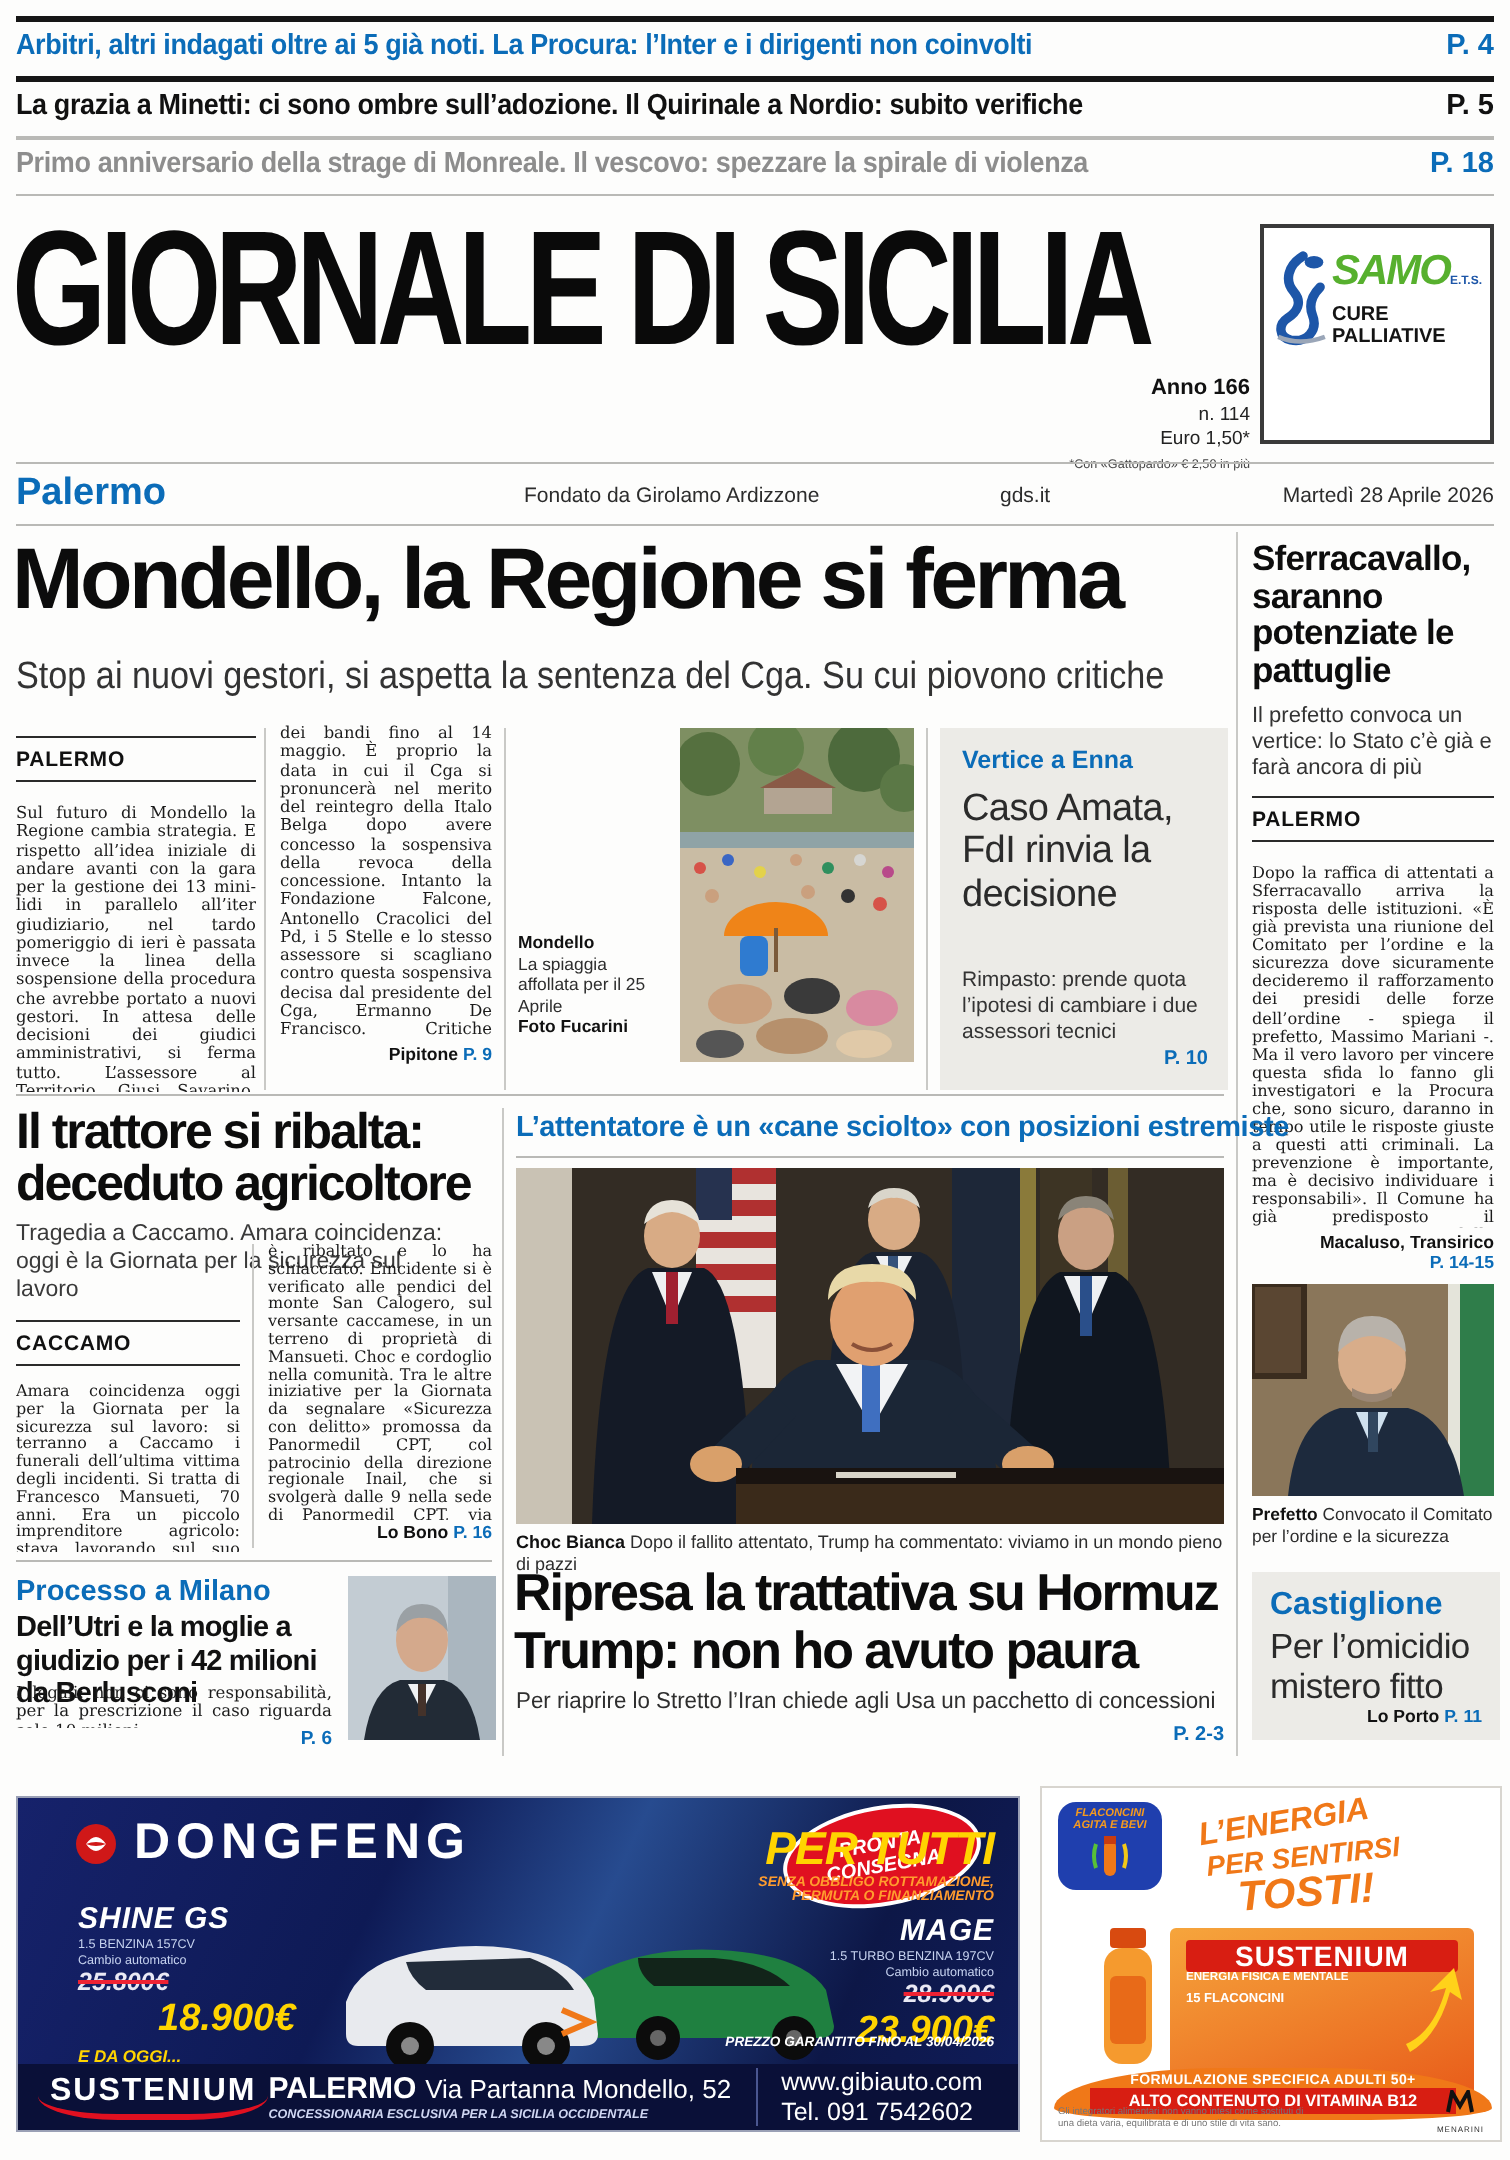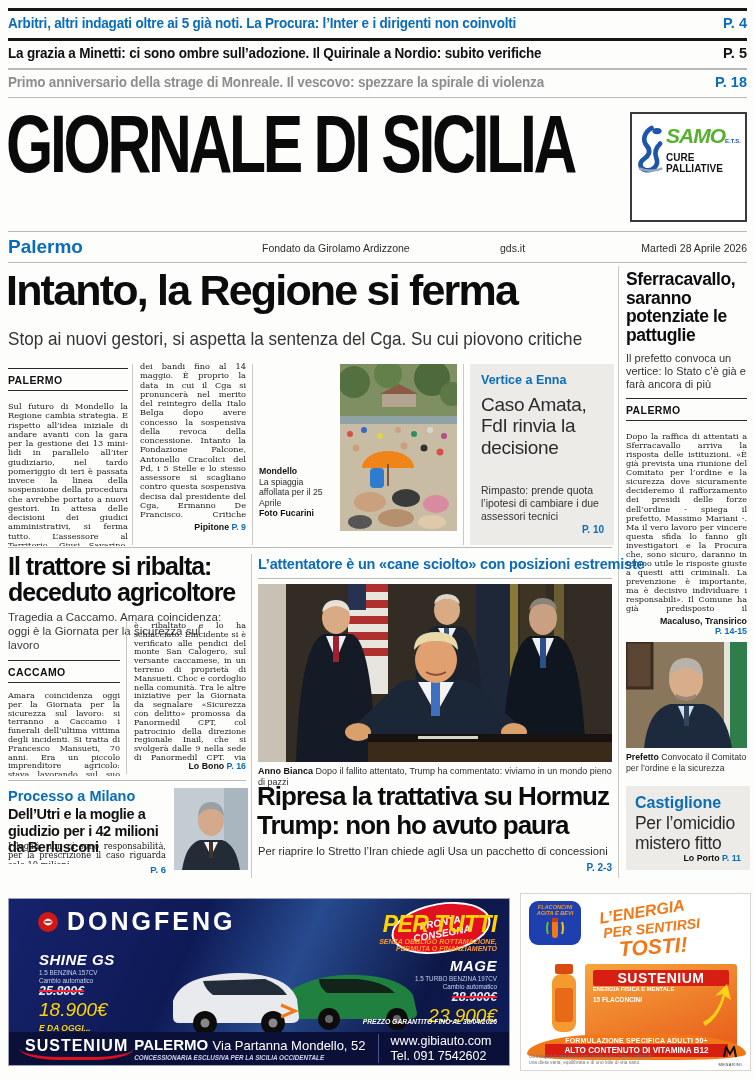--- a/index.html
+++ b/index.html
@@ -65,21 +65,21 @@
          background:linear-gradient(115deg,#16226b 0%,#0e1a55 35%,#274b8f 55%,#0d1747 80%,#101d5c 100%);color:#fff;}
   .df-logo-row{position:absolute;left:28px;top:8px;display:flex;align-items:center;gap:8px;}
   .df-name{font-weight:bold;font-size:25px;letter-spacing:3px;}
   .df-badge{position:absolute;right:18px;top:4px;width:96px;height:46px;background:#e01020;border:2px solid #fff;border-radius:50%;
             transform:rotate(-10deg);display:flex;flex-direction:column;align-items:center;justify-content:center;
             font-weight:bold;font-style:italic;font-size:10px;line-height:1.1;}
   .df-car{line-height:1.2;}
   .df-model{font-weight:bold;font-style:italic;font-size:15px;letter-spacing:.5px;}
   .df-spec{font-size:6.3px;color:#c6d2ef;}
   .df-old{font-size:12.5px;font-weight:bold;font-style:italic;text-decoration:line-through;text-decoration-color:#e23;text-decoration-thickness:2px;color:#e9e9f4;}
-  .df-price{font-size:19px;font-weight:normal;font-style:italic;color:#ffd400;}
+  .df-price{font-size:19px;font-weight:bold;font-style:italic;color:#ffd400;margin-left:40px;}
   .df-yel{color:#ffd400;font-style:italic;font-weight:bold;}
   .df-bar{position:absolute;left:0;bottom:0;width:100%;height:33px;background:#0a1038;display:flex;align-items:center;}
   .gibi{font-weight:bold;font-size:16px;letter-spacing:1px;border-bottom:3px solid #e01020;border-radius:0 0 40px 40px/0 0 12px 12px;padding:0 6px 2px;}
   .ad-su{position:absolute;left:520px;top:893px;width:231px;height:178px;background:#fff;border:1px solid #d8d5cf;box-sizing:border-box;overflow:hidden;}
   .su-arc{font-weight:bold;font-style:italic;color:#f07818;text-shadow:1px 1px 0 #fff,-1px -1px 0 #fff;line-height:.95;}
   .su-badge{position:absolute;left:8px;top:7px;width:52px;height:44px;background:#1f3fae;border-radius:9px;color:#f59a1e;
             font-weight:bold;font-style:italic;font-size:5.6px;line-height:1.1;padding:3px;box-sizing:border-box;text-align:center;}
   .su-claim1{color:#fff;font-weight:bold;font-size:7px;letter-spacing:.2px;text-align:center;}
   .su-claim2{background:#d81e12;color:#fff;font-weight:bold;font-size:8.2px;text-align:center;padding:2px 4px;margin-top:2px;}
   .su-disc{position:absolute;left:8px;bottom:4px;width:130px;font-size:4.8px;color:#777;line-height:1.25;}
@@ -113,29 +113,35 @@
         <path d="M20 4 C10 10 8 20 14 27 C20 34 16 40 10 44 C4 48 4 56 12 58 C22 60 30 52 26 42 C23 34 27 28 31 24" fill="none" stroke="#1d56a8" stroke-width="6" stroke-linecap="round"></path>
         <ellipse cx="27" cy="8" rx="6" ry="4" fill="#1d56a8"></ellipse>
         <path d="M4 56 Q18 62 34 56" fill="none" stroke="#9aa6b8" stroke-width="3"></path>
       </svg>
       <div>
         <span class="samo-brand">SAMO</span><span class="samo-ets">E.T.S.</span>
         <div class="samo-tag">CURE PALLIATIVE</div>
       </div>
     </div>
   </div>
+  <div class="edition">
+    <div class="a">Anno 166</div>
+    <div class="b">n. 114</div>
+    <div class="b">Euro 1,50*</div>
+    <div class="note">*Con «Gattopardo» € 2,50 in più</div>
+  </div>
 
   <div class="hrule-thin" style="left:8px;top:231px;width:739px;height:1px"></div>
   <div class="dl-city">Palermo</div>
   <div class="dl-mid" style="left:262px">Fondato da Girolamo Ardizzone</div>
   <div class="dl-mid" style="left:500px">gds.it</div>
   <div class="dl-mid" style="right:8px">Martedì 28 Aprile 2026</div>
   <div class="hrule-thin" style="left:8px;top:262px;width:739px;height:1px"></div>
 
-  <div class="lead-h">Intanto, la Regione si ferma</div>
+  <div class="lead-h">Mondello, la Regione si ferma</div>
   <div class="lead-d">Stop ai nuovi gestori, si aspetta la sentenza del Cga. Su cui piovono critiche</div>
 
   <div class="abs" style="left:8px;top:368px;width:120px">
     <div class="kickbox">PALERMO</div>
   </div>
   <div class="abs body-txt" style="left:8px;top:402px;width:120px;height:144px">Sul futuro di Mondello la Regione cambia strategia. E rispetto all’idea iniziale di andare avanti con la gara per la gestione dei 13 mini-lidi in parallelo all’iter giudiziario, nel tardo pomeriggio di ieri è passata invece la linea della sospensione della procedura che avrebbe portato a nuovi gestori. In attesa delle decisioni dei giudici amministrativi, si ferma tutto. L’assessore al Territorio, Giusi Savarino, ha già firmato la sospensione</div>
   <div class="vrule" style="left:132px;top:364px;height:181px"></div>
   <div class="abs body-txt" style="left:140px;top:362px;width:106px;height:158px">dei bandi fino al 14 maggio. È proprio la data in cui il Cga si pronuncerà nel merito del reintegro della Italo Belga dopo avere concesso la sospensiva della revoca della concessione. Intanto la Fondazione Falcone, Antonello Cracolici del Pd, i 5 Stelle e lo stesso assessore si scagliano contro questa sospensiva decisa dal presidente del Cga, Ermanno De Francisco. Critiche politiche legate anche all’interdittiva antimafia che è stata alla base della revoca. Ma l’Italo-Belga si difende pure su questo punto.</div>
   <div class="abs byline" style="left:140px;top:522px;width:106px">
     <span>Pipitone</span> <span class="pg">P. 9</span>
@@ -309,21 +315,21 @@
         <rect x="173" y="98" width="9" height="34" fill="#3f6fc0"></rect>
       <ellipse cx="178" cy="76" rx="21" ry="23" fill="#e0a070"></ellipse>
       <path d="M156 66 Q156 48 178 48 Q200 48 200 66 Q192 56 178 57 Q164 56 156 66" fill="#e8d9a8"></path>
       <path d="M168 88 Q178 94 188 88" fill="none" stroke="#8a5038" stroke-width="2"></path>
       <rect x="110" y="156" width="244" height="22" fill="#3a2a1a"></rect>
         <rect x="110" y="150" width="244" height="8" fill="#191310"></rect>
       <rect x="160" y="152" width="60" height="3" fill="#d8d4c8"></rect>
     </svg>
   </div>
   <div class="abs caption" style="left:258px;top:766px;width:354px;font-size:9px">
-    <b>Anno Bianca</b> <span>Dopo il fallito attentato, Trump ha commentato: viviamo in un mondo pieno di pazzi</span>
+    <b>Choc Bianca</b> <span>Dopo il fallito attentato, Trump ha commentato: viviamo in un mondo pieno di pazzi</span>
   </div>
   <div class="trump-h">
     <div>Ripresa la trattativa su Hormuz</div>
     <div>Trump: non ho avuto paura</div>
   </div>
   <div class="trump-d">Per riaprire lo Stretto l’Iran chiede agli Usa un pacchetto di concessioni</div>
   <div class="abs pg" style="left:258px;top:862px;width:354px;text-align:right;font-size:10px">P. 2-3</div>
 
   <div class="ad-df">
     <div class="df-logo-row">

